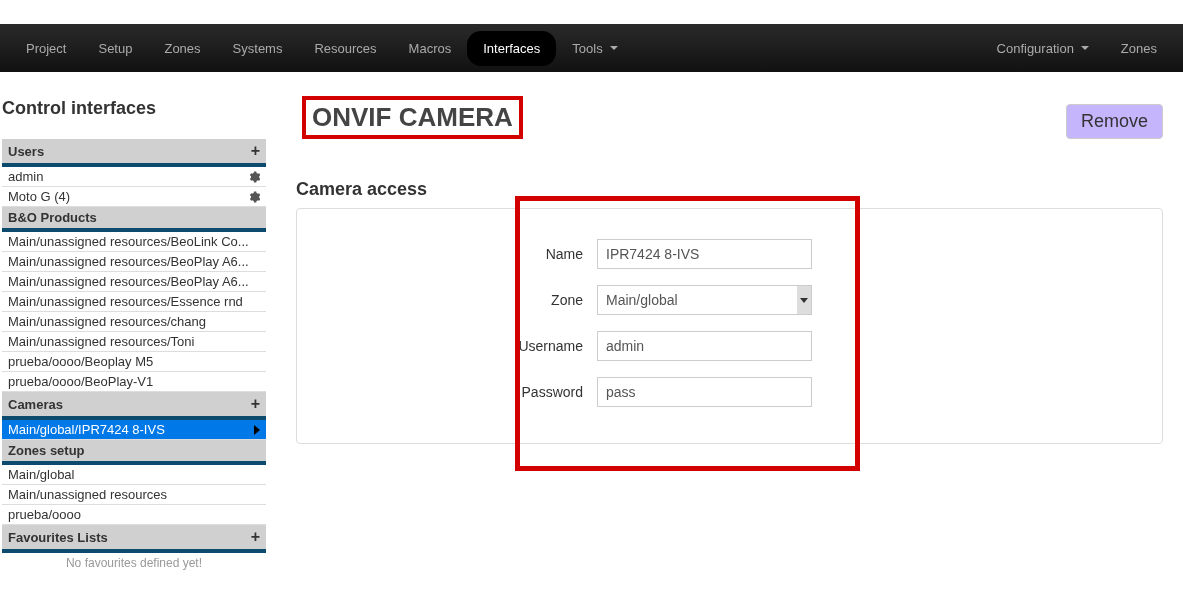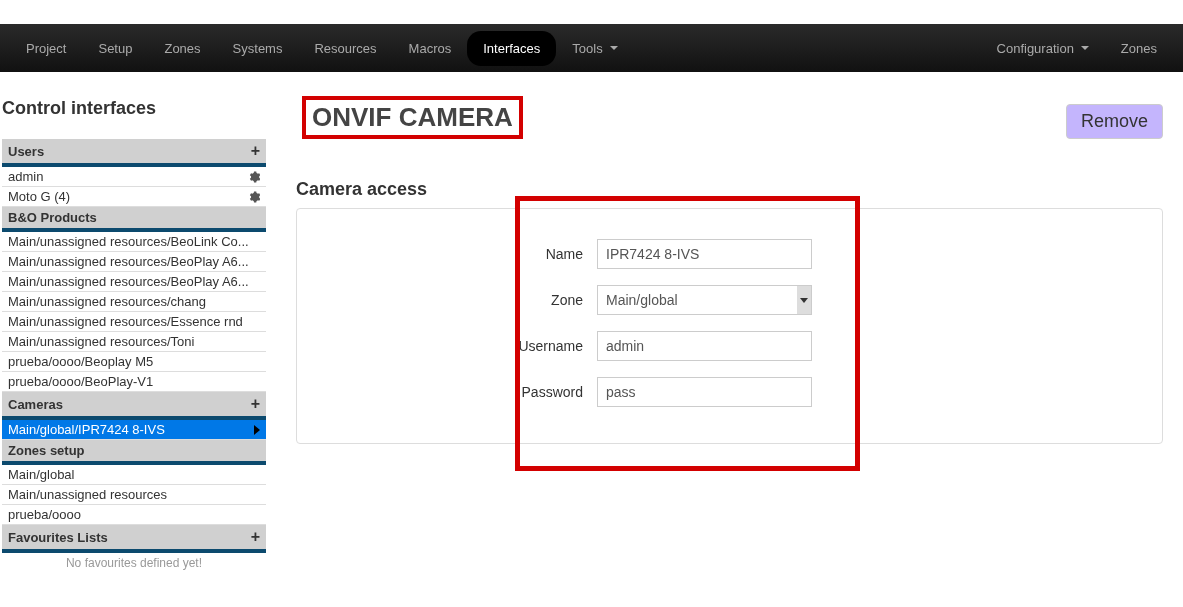--- a/index.html
+++ b/index.html
@@ -99,22 +99,22 @@
             <path fill="#555" d="M8 5a3 3 0 100 6 3 3 0 000-6zm7 3a7 7 0 00-.1-1l1.6-1.3-1.5-2.6-1.9.7a6 6 0 00-1.7-1L11 .8H8l-.4 2a6 6 0 00-1.7 1l-1.9-.7L2.5 5.7 4.1 7a7 7 0 000 2L2.5 10.3l1.5 2.6 1.9-.7a6 6 0 001.7 1l.4 2h3l.4-2a6 6 0 001.7-1l1.9.7 1.5-2.6L14.9 9c.07-.33.1-.66.1-1z"></path>
           </svg></span>
       </div>
 
     <div class="sb-section-header">
       <span>B&amp;O Products</span>
     </div>
     <div class="sb-item">Main/unassigned resources/BeoLink Co...</div>
     <div class="sb-item">Main/unassigned resources/BeoPlay A6...</div>
     <div class="sb-item">Main/unassigned resources/BeoPlay A6...</div>
+    <div class="sb-item">Main/unassigned resources/Essence rnd</div>
     <div class="sb-item">Main/unassigned resources/chang</div>
-    <div class="sb-item">Main/unassigned resources/Essence rnd</div>
     <div class="sb-item">Main/unassigned resources/Toni</div>
     <div class="sb-item">prueba/oooo/Beoplay M5</div>
     <div class="sb-item">prueba/oooo/BeoPlay-V1</div>
 
     <div class="sb-section-header">
       <span>Cameras</span>
       <span class="plus">+</span>
     </div>
     <div class="sb-item active">
         <span>Main/global/IPR7424 8-IVS</span>

